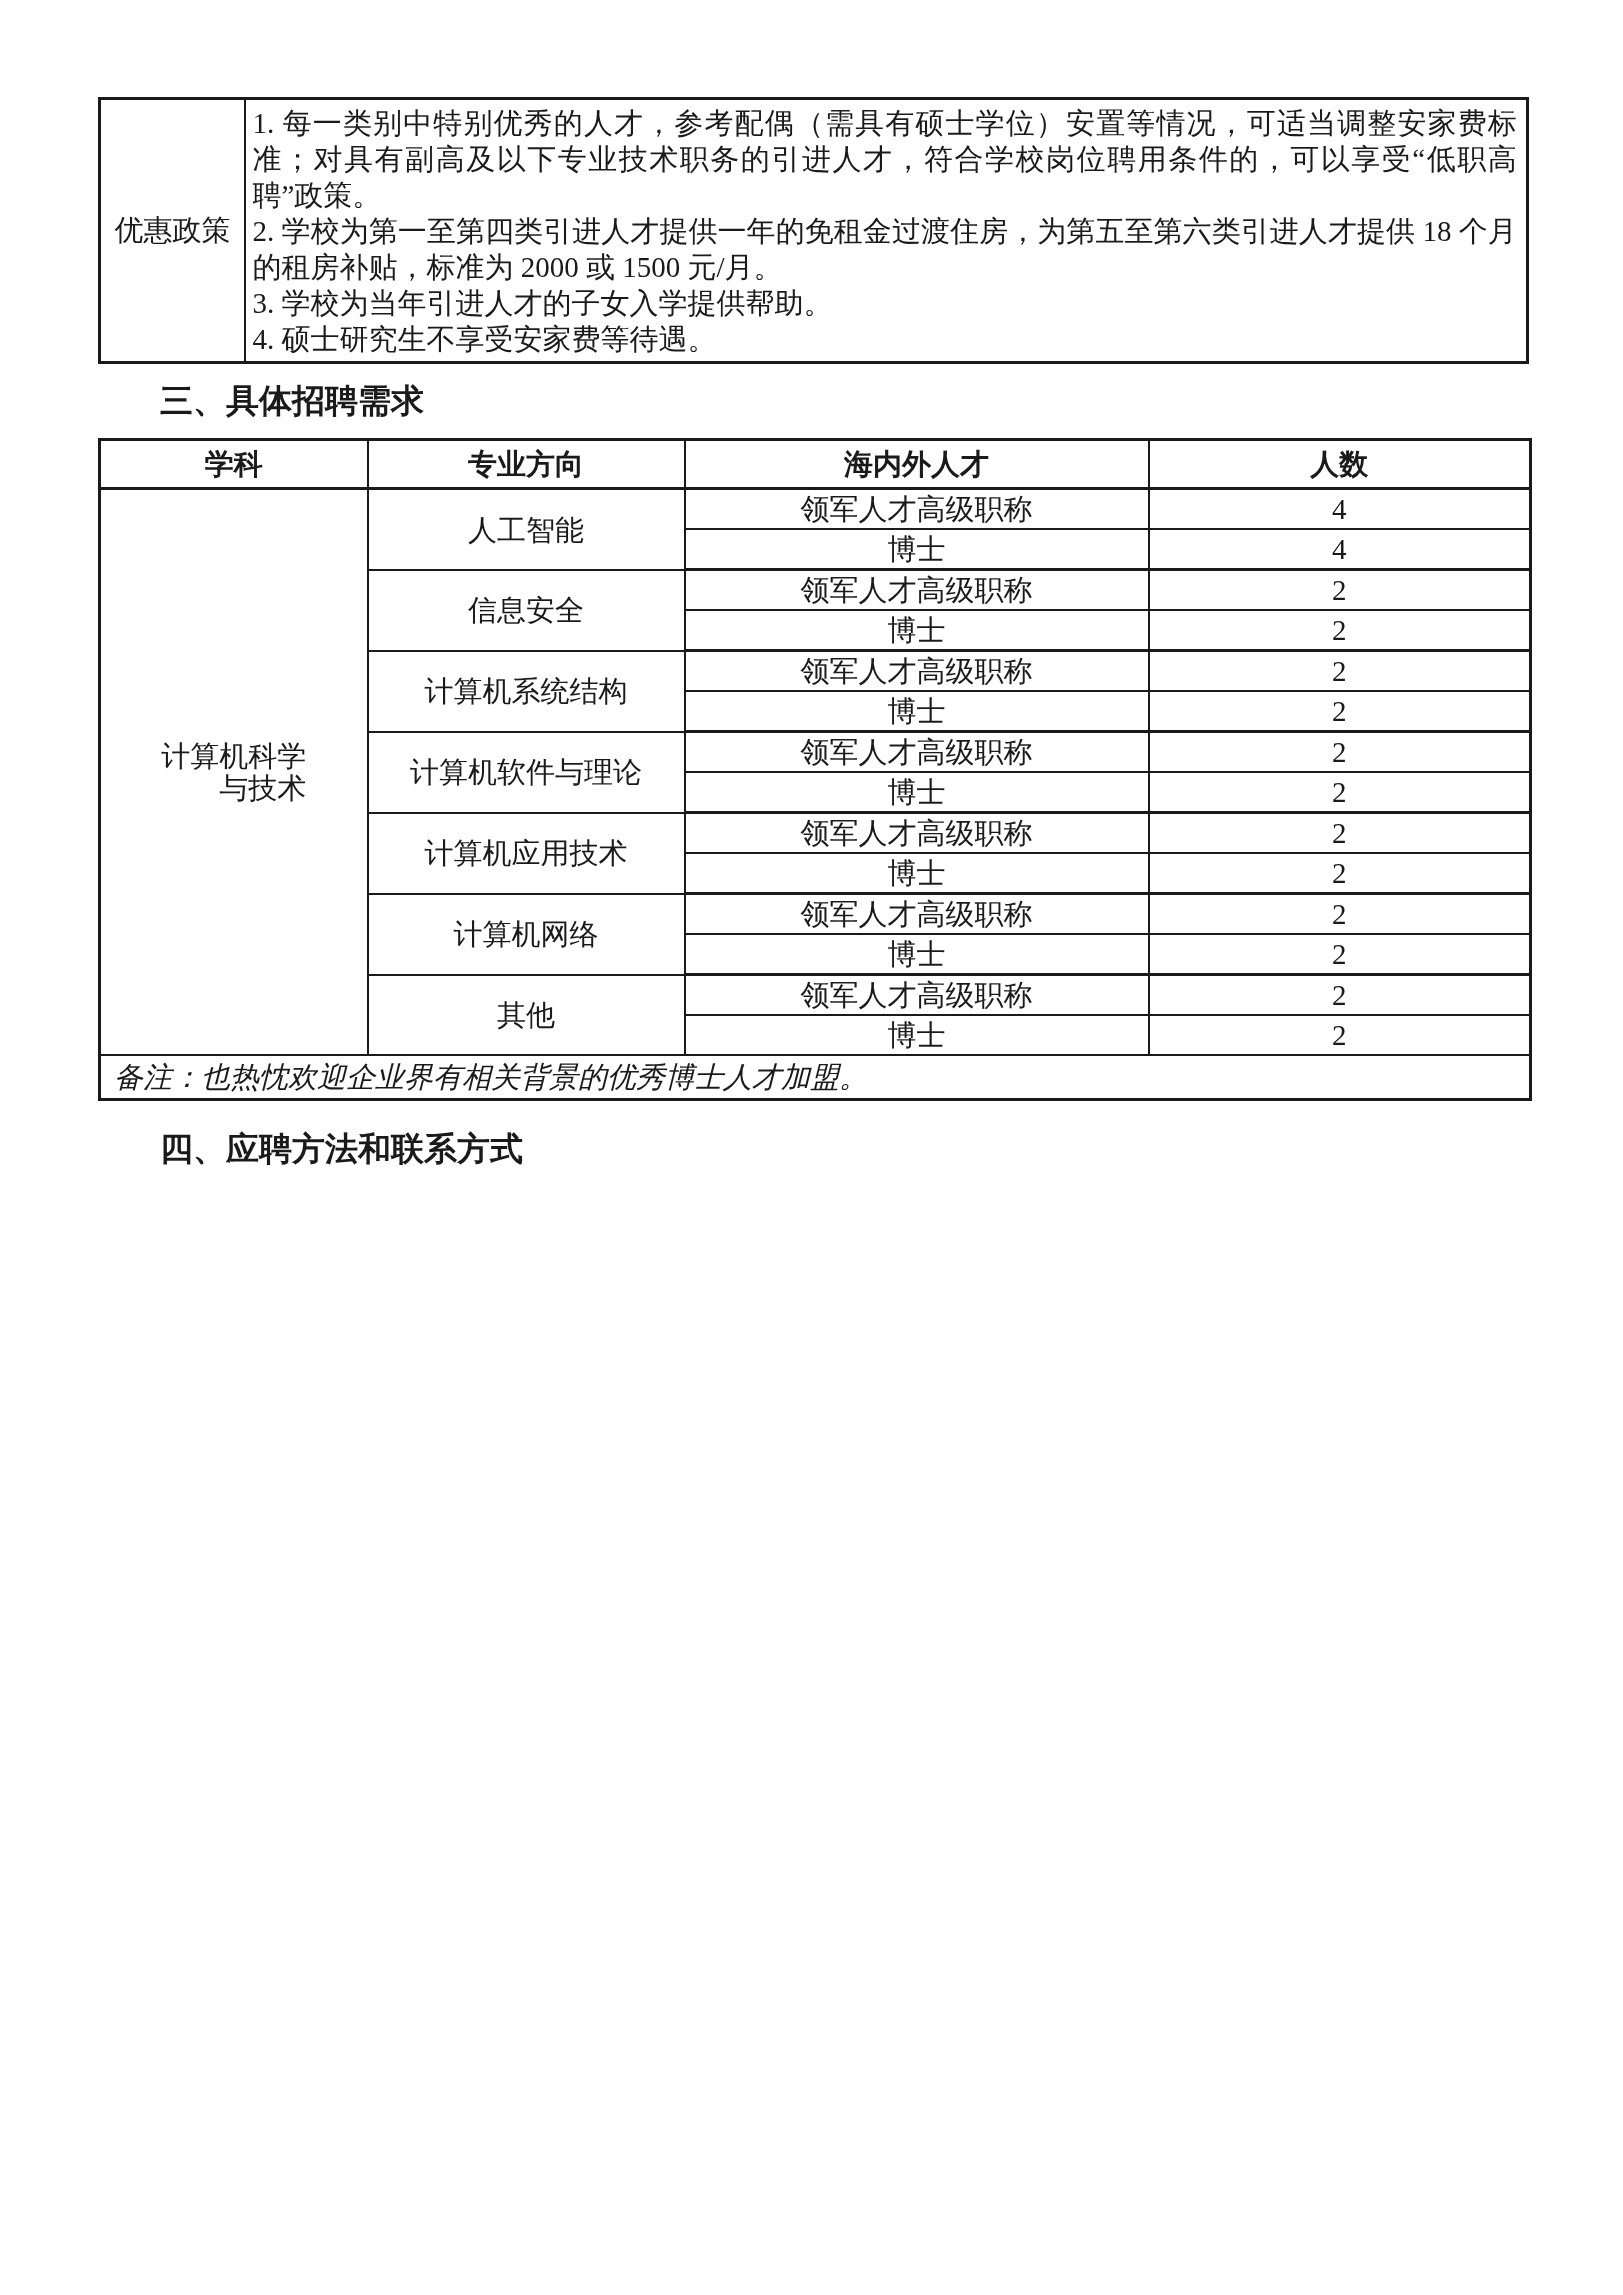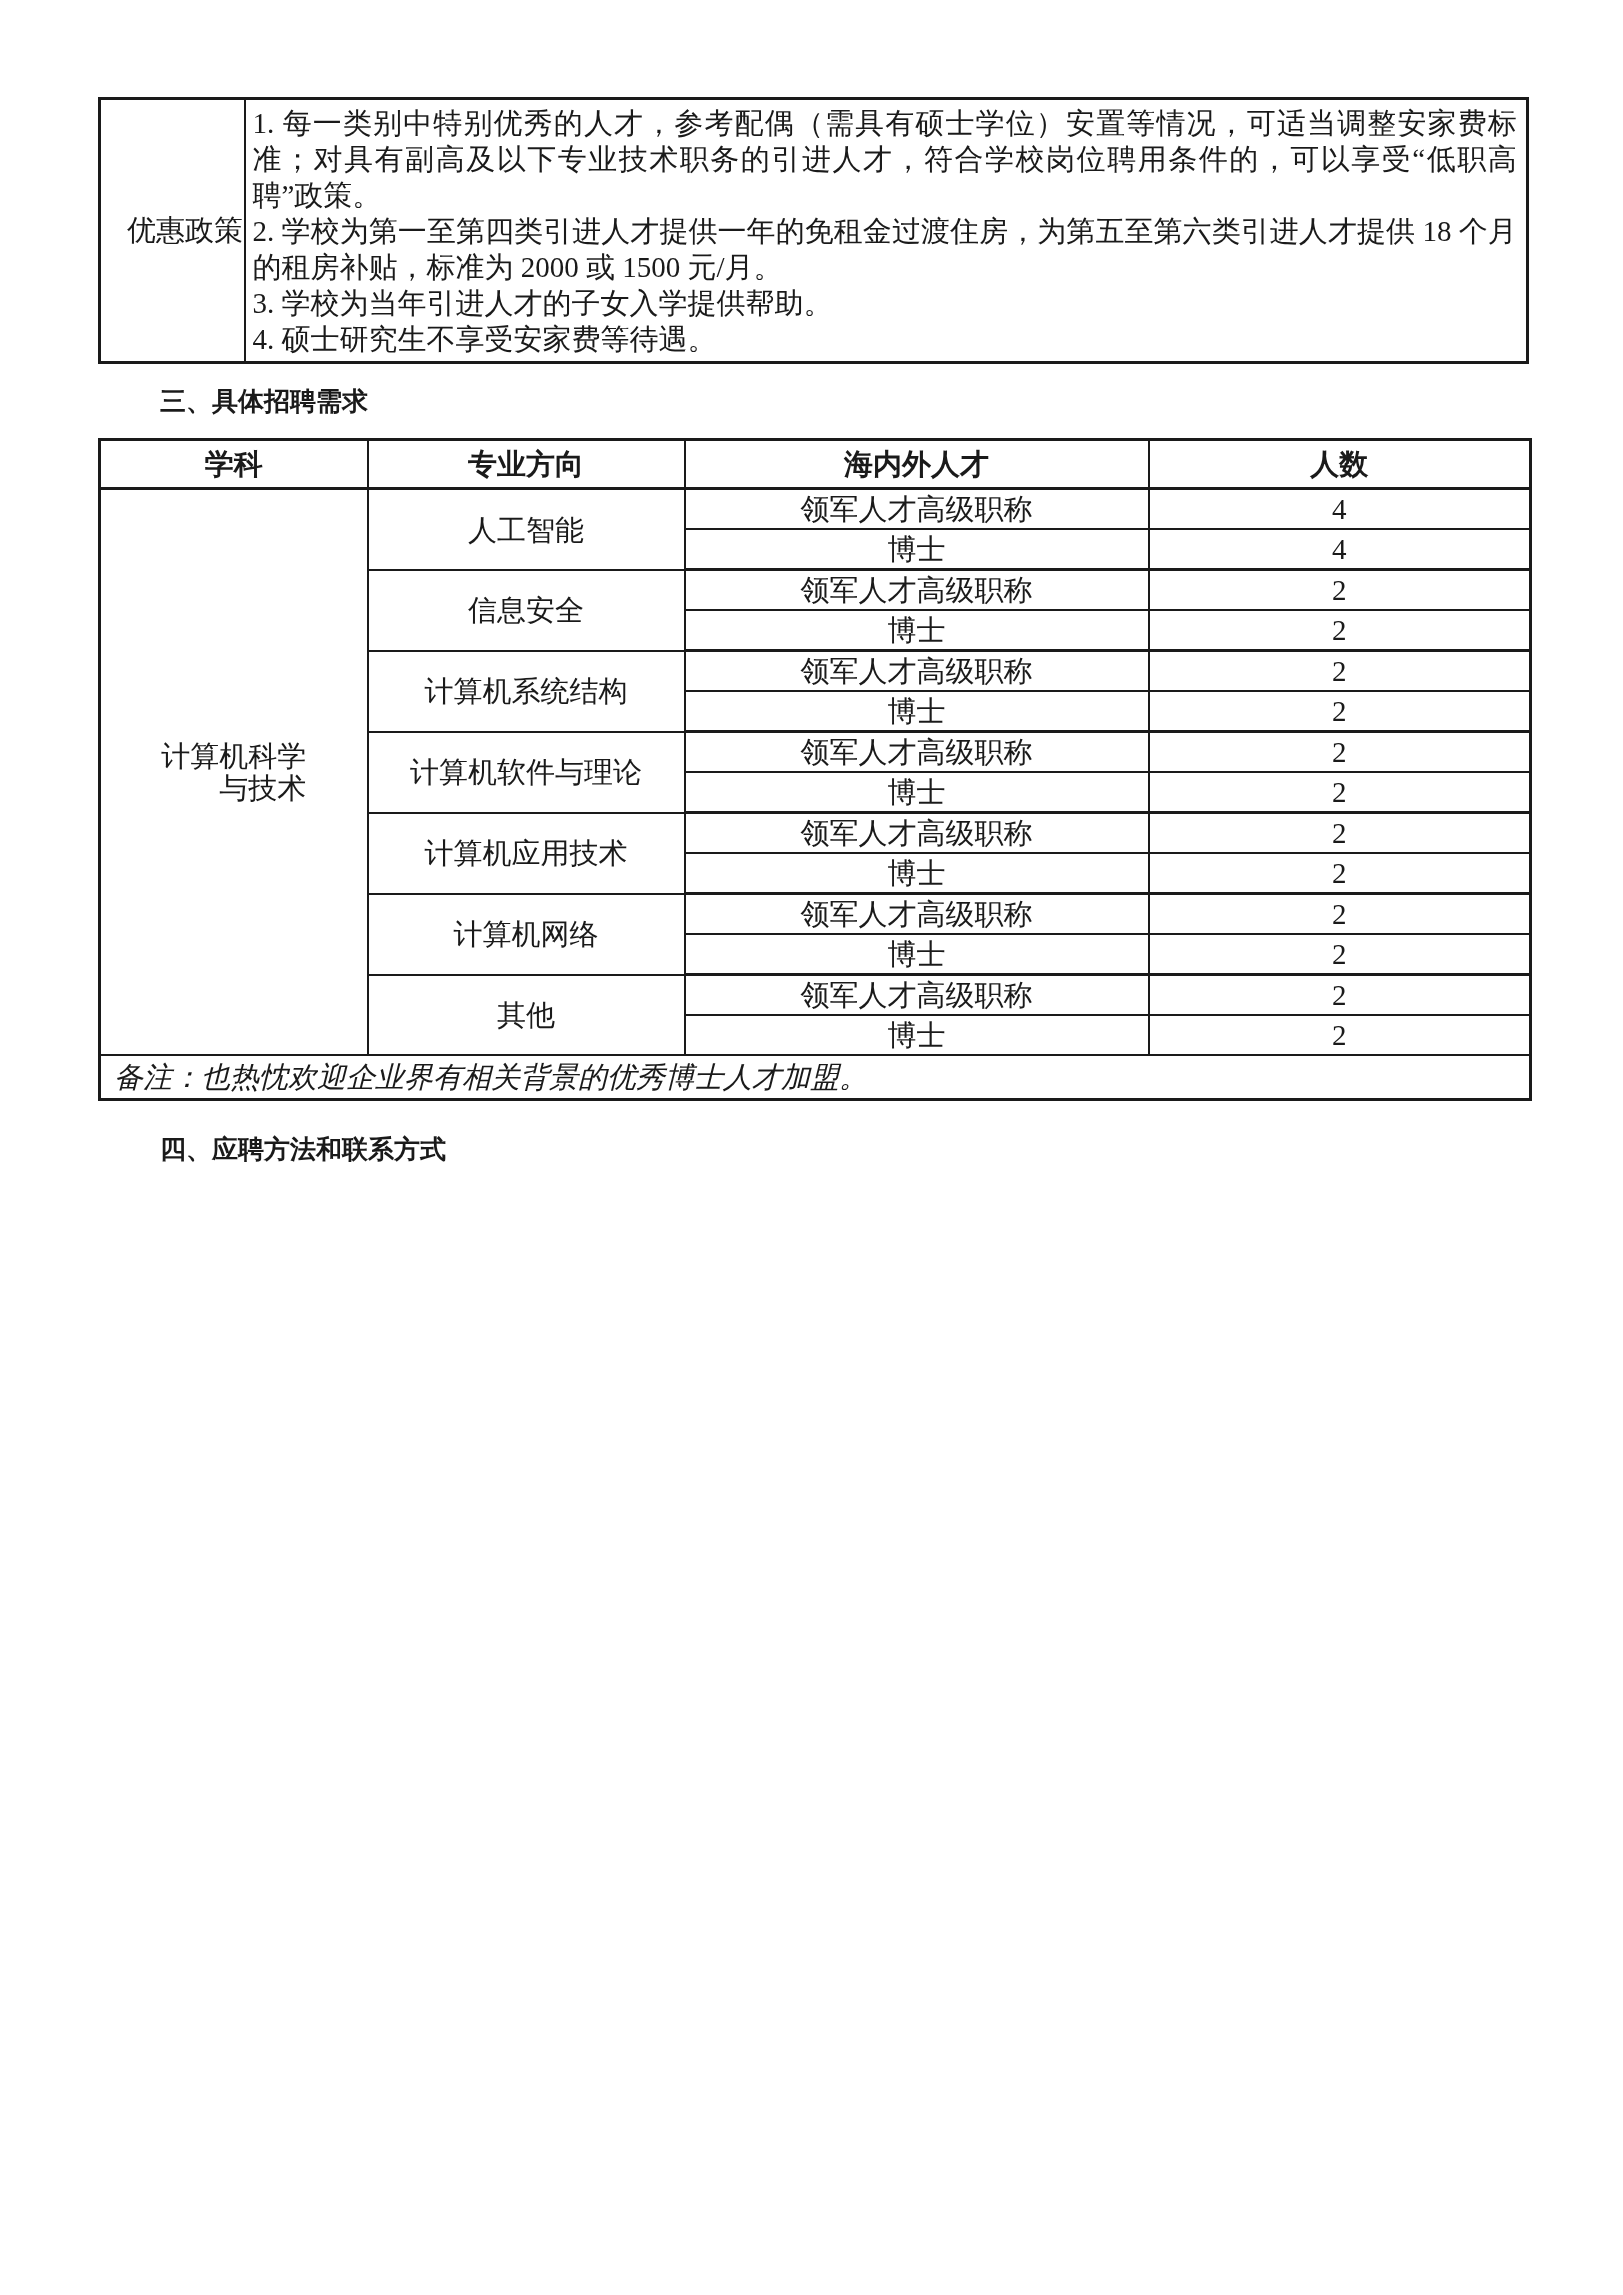--- a/index.html
+++ b/index.html
@@ -27,34 +27,34 @@
     width: 1431px;
     table-layout: fixed;
     border: 3.3px solid #1a1a1a;
   }
   table.t1 td {
     border: 2px solid #1a1a1a;
     vertical-align: middle;
   }
   td.policy-label {
     width: 141px;
-    text-align: right;
+    text-align: center;
   }
   td.policy-body {
     padding: 5.2px 9.2px 3.9px 6.5px;
   }
   td.policy-body p {
     margin: 0;
     line-height: 36px;
     text-align: justify;
   }
   
   h2.sec {
     margin: 18.3px 0 17px 62px;
-    font-size: 26px;
+    font-size: 33px;
     font-weight: bold;
     line-height: 39px;
     color: #1a1a1a;
   }
   
   table.t2 {
     border-collapse: collapse;
     width: 1431px;
     table-layout: fixed;
     border: 3.3px solid #1a1a1a;

